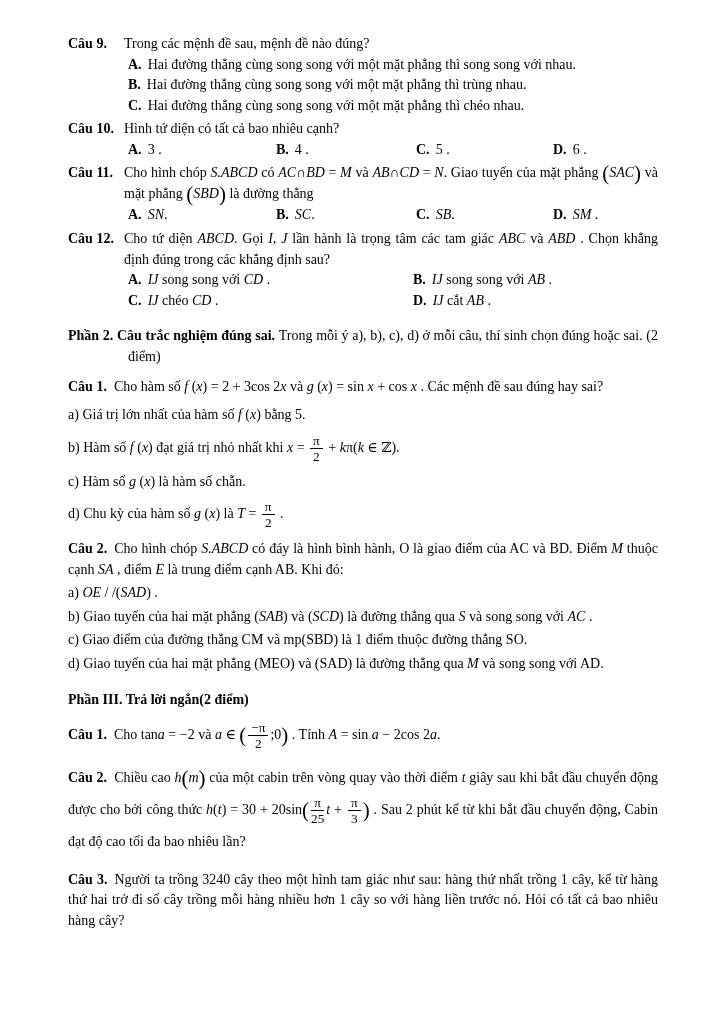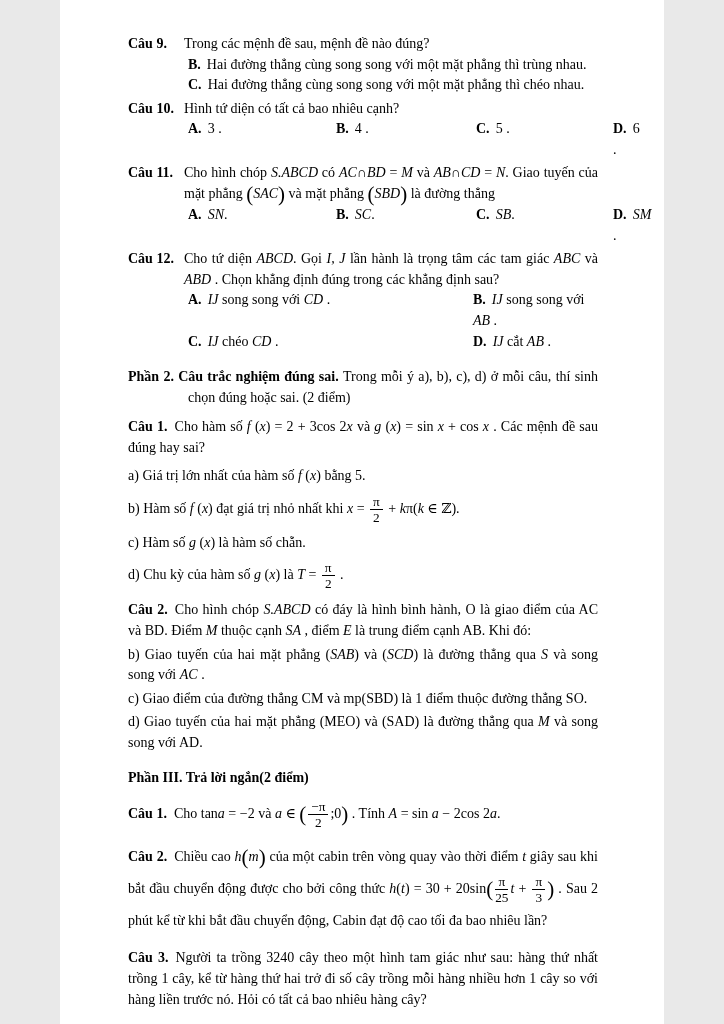--- a/index.html
+++ b/index.html
@@ -1,17 +1,17 @@
 <!DOCTYPE html>
 <html><head>
 <meta charset="utf-8">
 <style>
   html,body{margin:0;padding:0;background:#e9e9e9;}
   .page{
-    width:604px;height:1024px;margin:0 auto;background:#ffffff;
+    width:724px;height:1024px;margin:0 auto;background:#ffffff;
     box-sizing:border-box;padding:34px 66px 30px 68px;
     font-family:"Liberation Serif","DejaVu Serif",serif;
     font-size:14px;line-height:1.47;color:#000;overflow:hidden;
   }
   p{margin:0;}
   .bd{font-weight:700;}
   .it{font-style:italic;}
   .bigp{font-size:150%;line-height:1;vertical-align:-3px;font-weight:400;}
   .frac{display:inline-flex;flex-direction:column;text-align:center;vertical-align:middle;margin:0 2px;line-height:1.05;font-size:0.95em;}
   .fn{border-bottom:1px solid #000;padding:0 3px;}
@@ -43,20 +43,21 @@
 <body>
 
 <main class="page">
 
   <section class="mcq">
     <p class="qhead">
       <b class="qlabel">Câu 9.</b>
       <span class="qbody"><span>Trong các mệnh đề sau, mệnh đề nào đúng?</span></span>
     </p>
     <div class="opts cols1">
+        <p class="opt"><b class="optlab">A.</b><span>Hai đường thẳng cùng song song với một mặt phẳng thì song song với nhau.</span></p>
         <p class="opt"><b class="optlab">B.</b><span>Hai đường thẳng cùng song song với một mặt phẳng thì trùng nhau.</span></p>
         <p class="opt"><b class="optlab">C.</b><span>Hai đường thẳng cùng song song với một mặt phẳng thì chéo nhau.</span></p>
       </div>
   </section>
 
   <section class="mcq">
     <p class="qhead">
       <b class="qlabel">Câu 10.</b>
       <span class="qbody"><span>Hình tứ diện có tất cả bao nhiêu cạnh?</span></span>
     </p>
@@ -112,20 +113,21 @@
             <span class="fd">2</span>
           </span><span> .</span></p>
       </div>
   </section>
 
   <section>
     <p class="qpara">
       <b class="inlab">Câu 2.</b><span><span>Cho hình chóp </span><span class="it">S.ABCD</span><span> có đáy là hình bình hành, O là giao điểm của AC và BD. Điểm </span><span class="it">M</span><span> thuộc cạnh </span><span class="it">SA</span><span> , điểm </span><span class="it">E</span><span> là trung điểm cạnh AB. Khi đó:</span></span>
     </p>
     <div class="tf2">
+        <p class="tfitem"><span>a) </span><span class="it">OE</span><span> / /(</span><span class="it">SAD</span><span>) .</span></p>
         <p class="tfitem"><span>b) Giao tuyến của hai mặt phẳng (</span><span class="it">SAB</span><span>) và (</span><span class="it">SCD</span><span>) là đường thẳng qua </span><span class="it">S</span><span> và song song với </span><span class="it">AC</span><span> .</span></p>
         <p class="tfitem"><span>c) Giao điểm của đường thẳng CM và mp(SBD) là 1 điểm thuộc đường thẳng SO.</span></p>
         <p class="tfitem"><span>d) Giao tuyến của hai mặt phẳng (MEO) và (SAD) là đường thẳng qua </span><span class="it">M</span><span> và song song với AD.</span></p>
       </div>
   </section>
 
   <p class="part-head"><span class="bd">Phần III. Trả lời ngắn(2 điểm)</span></p>
 
   <p class="p3para">
     <b class="inlab">Câu 1.</b><span><span>Cho tan</span><span class="it">a</span><span> = −2 và </span><span class="it">a</span><span> ∈ </span><span class="bigp">(</span><span class="frac">

